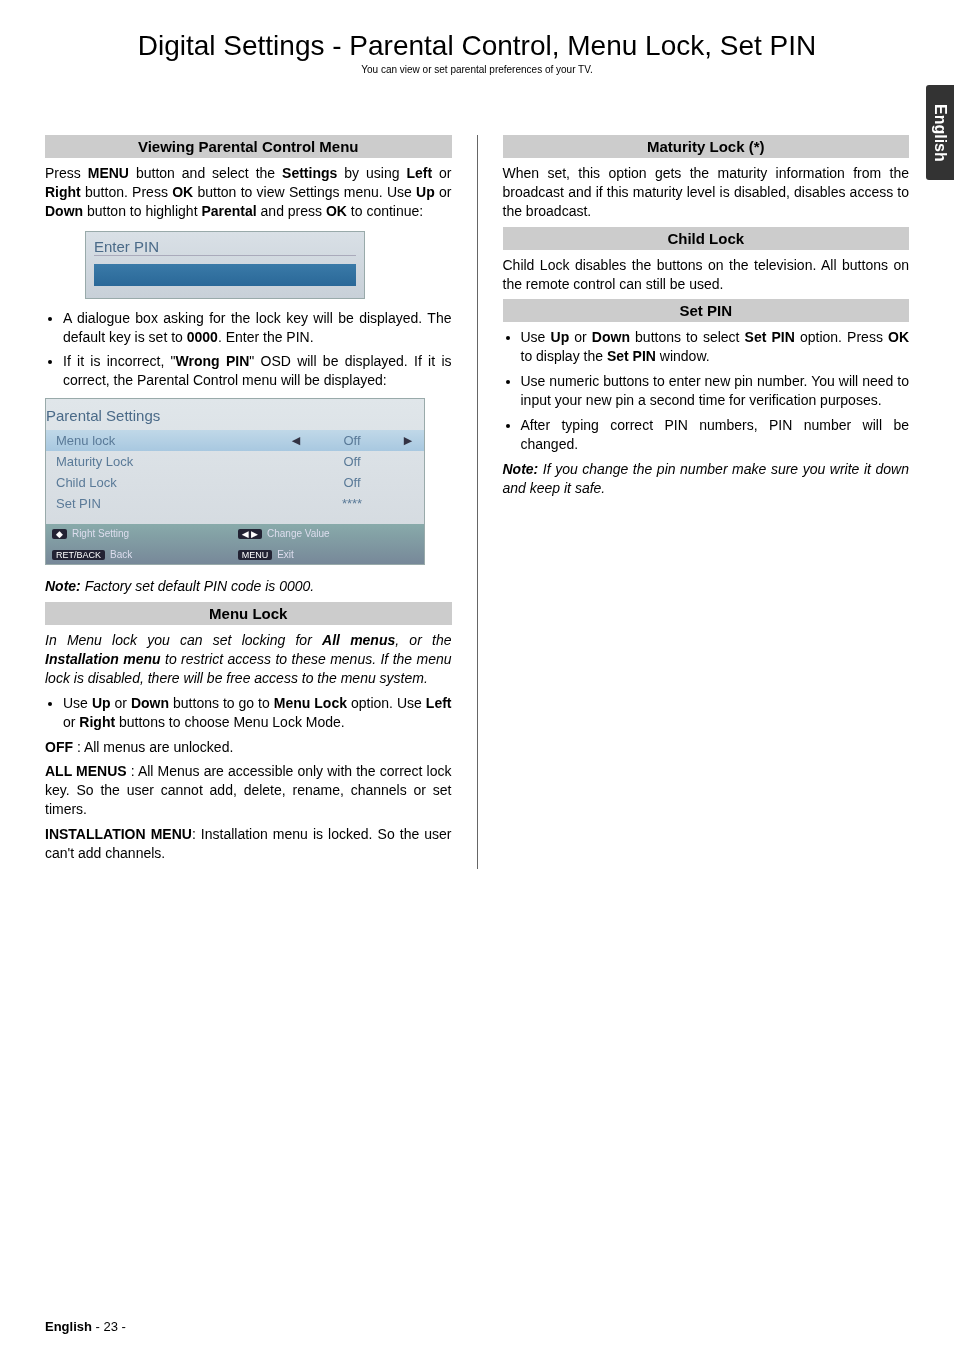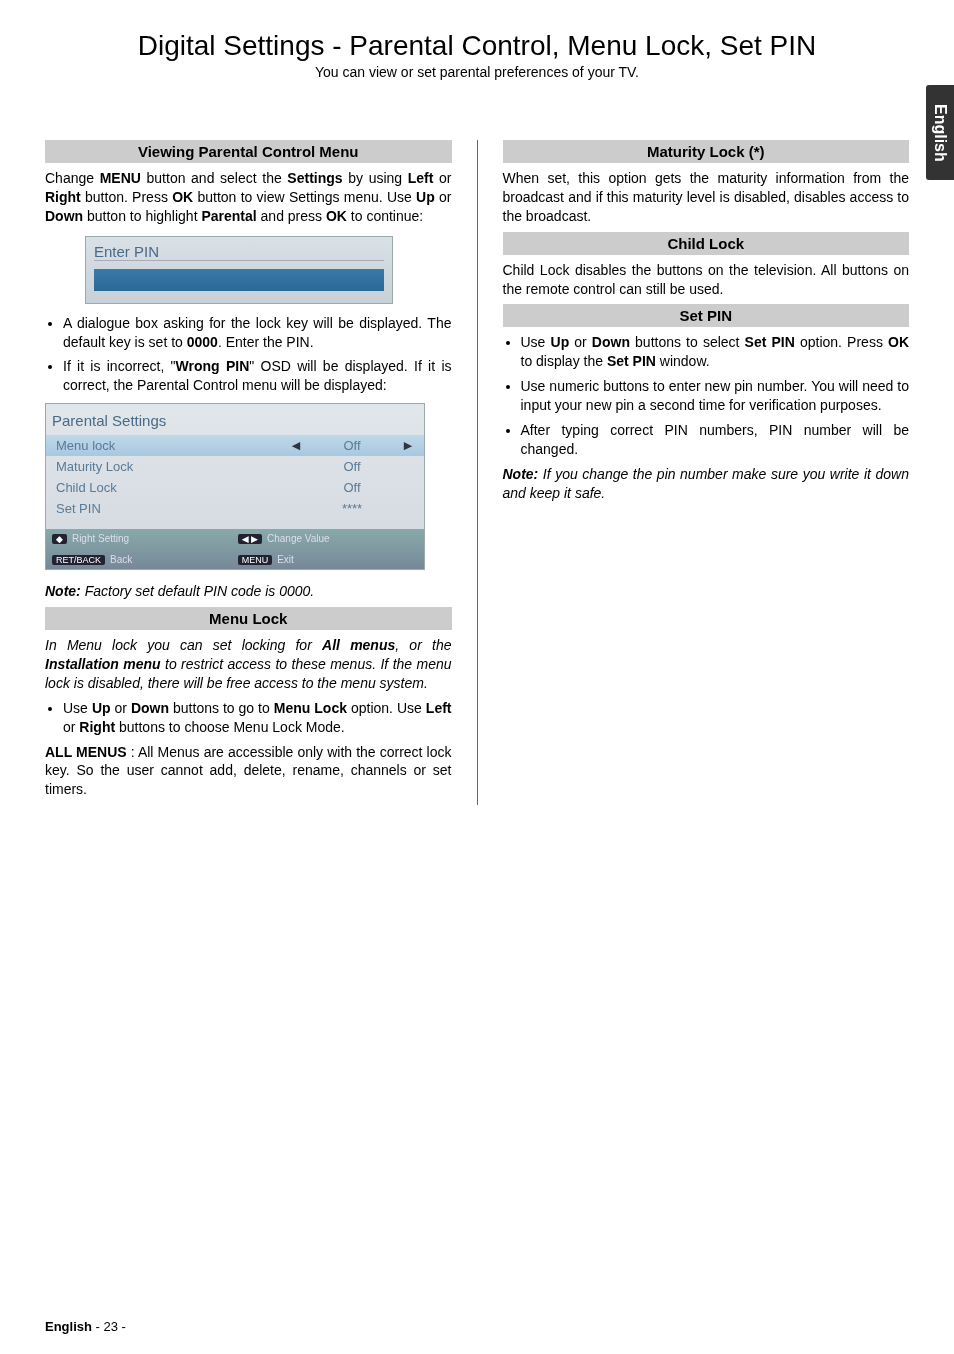--- a/index.html
+++ b/index.html
@@ -1,34 +1,34 @@
 <!DOCTYPE html>
 <html><head>
   <meta charset="utf-8">
   <style>
     * { margin: 0; padding: 0; box-sizing: border-box; }
     body { font-family: Arial, Helvetica, sans-serif; background: #fff; color: #000; width: 954px; margin: 0 auto; position: relative; }
     .page { padding: 30px 45px 20px 45px; display: flex; flex-direction: column; min-height: 1354px; }
     .title { font-size: 28px; font-weight: normal; text-align: center; color: #000; margin-bottom: 2px; }
-    .subtitle { text-align: center; font-size: 14px; margin-bottom: 60px; }
+    .subtitle { text-align: center; font-size: 10px; margin-bottom: 60px; }
     .lang-tab { position: absolute; right: 0; top: 85px; width: 28px; height: 95px; background: #333; color: #fff; writing-mode: vertical-rl; text-orientation: mixed; display: flex; align-items: center; justify-content: center; font-weight: bold; font-size: 16px; border-top-left-radius: 3px; border-bottom-left-radius: 3px; }
     .columns { display: flex; gap: 20px; }
     .col { flex: 1; }
     .divider { width: 1px; background: #666; margin: 0 5px; }
     .sect-head { background: #ccc; text-align: center; font-weight: bold; padding: 3px 16px; font-size: 15px; }
     .body-text { font-size: 14px; text-align: justify; margin: 6px 0; line-height: 1.35; }
     .body-text.italic { font-style: italic; }
     .bullet-list { list-style: disc; padding-left: 18px; margin: 6px 0; }
     .bullet-list li { font-size: 14px; text-align: justify; margin-bottom: 6px; line-height: 1.35; }
     b { font-weight: bold; }
-    .osd-enterpin { width: 308px; margin: 10px auto 10px 40px; background: linear-gradient(#d9e0e6,#c8d0d8); border: 1px solid #9aa; padding: 6px 8px 12px 8px; }
+    .osd-enterpin { width: 280px; margin: 10px auto 10px 40px; background: linear-gradient(#d9e0e6,#c8d0d8); border: 1px solid #9aa; padding: 6px 8px 12px 8px; }
     .osd-enterpin .ep-title { color: #4a6a88; font-size: 15px; margin-bottom: 4px; border-bottom: 1px solid #aab; }
     .osd-enterpin .ep-field { height: 22px; background: linear-gradient(#3a7aa8,#2a6898); margin-top: 8px; }
     .osd-parental { width: 380px; margin: 8px auto 12px 0; background: linear-gradient(#e0e6ea,#d2d8de); border: 1px solid #9aa; }
-    .osd-parental .op-title { color: #4a6a88; font-size: 15px; padding: 8px 10px 6px 6px; }
+    .osd-parental .op-title { color: #4a6a88; font-size: 15px; padding: 8px 10px 6px 0; }
     .osd-row { display: flex; align-items: center; padding: 3px 10px; font-size: 13px; color: #5a7a98; }
     .osd-row.sel { background: linear-gradient(#c0d8e8,#a8c8e0); }
     .osd-row .label { flex: 1; }
     .osd-row .val { width: 100px; text-align: center; }
     .osd-row .arrow { width: 12px; text-align: center; font-size: 11px; color: #334; }
     .osd-footer { background: linear-gradient(#8aa,#789); color: #dde; font-size: 10px; padding: 4px 6px; display: flex; flex-wrap: wrap; gap: 10px; margin-top: 10px; }
     .osd-footer .chip { background: #223; color: #fff; padding: 0 4px; border-radius: 2px; font-size: 9px; display: inline-block; margin-right: 2px; }
     .osd-footer .item { display: flex; align-items: center; gap: 3px; width: 48%; }
     .footer { text-align: left; font-size: 13px; margin-top: auto; padding-top: 40px; }
   </style>
@@ -42,21 +42,21 @@
   <h1 class="title">Digital Settings - Parental Control, Menu Lock, Set PIN</h1>
   <div class="subtitle">You can view or set parental preferences of your TV.</div>
 
   <div class="columns">
 
     <div class="col">
 
       <div class="sect-head">Viewing Parental Control Menu</div>
 
       <p class="body-text">
-        <span>Change </span><b>MENU</b><span> button and select the </span><b>Settings</b><span> by using </span><b>Left</b><span> or </span><b>Right</b><span> button. Press </span><b>OK</b><span> button to view Settings menu. Use </span><b>Up</b><span> or </span><b>Down</b><span> button to highlight </span><b>Parental</b><span> and press </span><b>OK</b><span> to continue:</span>
+        <span>Press </span><b>MENU</b><span> button and select the </span><b>Settings</b><span> by using </span><b>Left</b><span> or </span><b>Right</b><span> button. Press </span><b>OK</b><span> button to view Settings menu. Use </span><b>Up</b><span> or </span><b>Down</b><span> button to highlight </span><b>Parental</b><span> and press </span><b>OK</b><span> to continue:</span>
       </p>
 
       <div class="osd-enterpin">
         <div class="ep-title">Enter PIN</div>
         <div class="ep-field"></div>
       </div>
 
       <ul class="bullet-list">
         <li>
           <span>A dialogue box asking for the lock key will be displayed. The default key is set to </span><b>0000</b><span>. Enter the PIN.</span>
@@ -121,21 +121,23 @@
       <p class="body-text italic">
         <span>In Menu lock you can set locking for </span><b style="font-style:italic">All menus</b><span>, or the </span><b style="font-style:italic">Installation menu</b><span> to restrict access to these menus. If the menu lock is disabled, there will be free access to the menu system.</span>
       </p>
 
       <ul class="bullet-list">
         <li>
           <span>Use </span><b>Up</b><span> or </span><b>Down</b><span> buttons to go to </span><b>Menu Lock</b><span> option. Use </span><b>Left</b><span> or </span><b>Right</b><span> buttons to choose Menu Lock Mode.</span>
         </li>
       </ul>
 
+      <p class="body-text"><b>OFF</b><span> : All menus are unlocked.</span></p>
       <p class="body-text"><b>ALL MENUS</b><span> : All Menus are accessible only with the correct lock key. So the user cannot add, delete, rename, channels or set timers.</span></p>
+      <p class="body-text"><b>INSTALLATION MENU</b><span>: Installation menu is locked. So the user can't add channels.</span></p>
 
     </div>
 
     <div class="divider"></div>
 
     <div class="col">
 
       <div class="sect-head">Maturity Lock (*)</div>
       <p class="body-text">When set, this option gets the maturity information from the broadcast and if this maturity level is disabled, disables access to the broadcast.</p>
 

